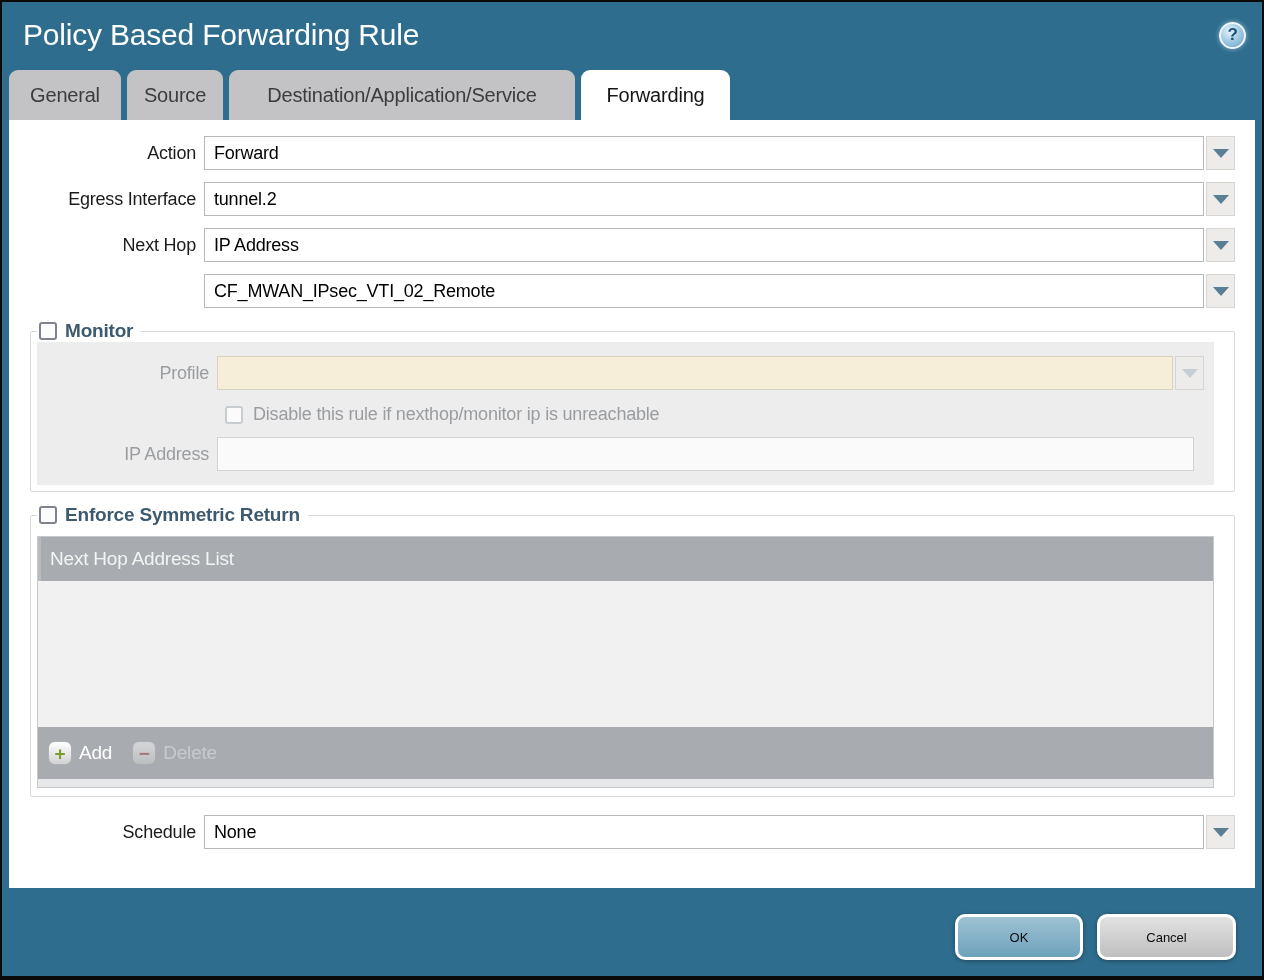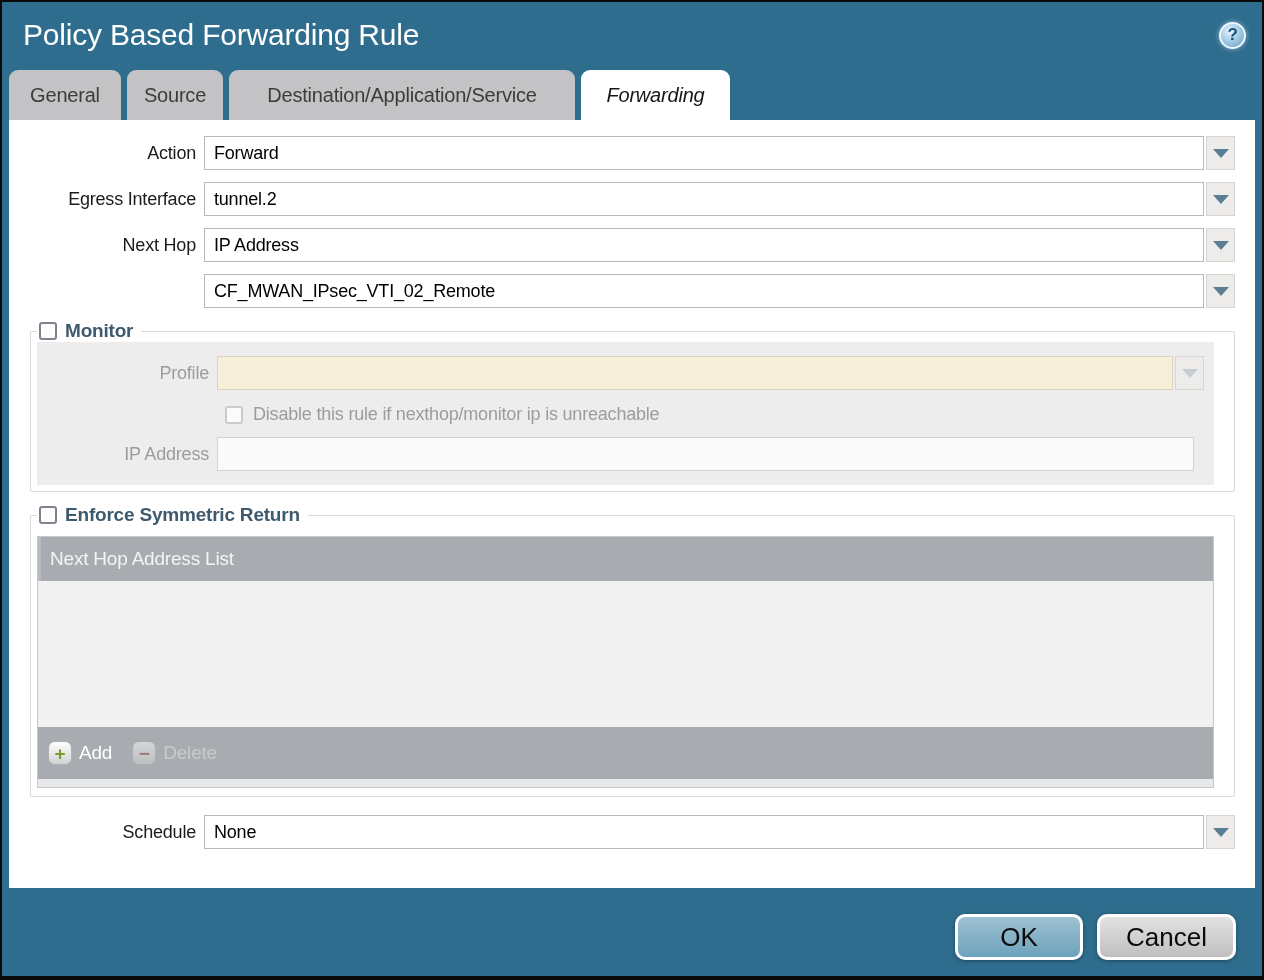--- a/index.html
+++ b/index.html
@@ -25,21 +25,21 @@
   
   .tabs{ display:flex; align-items:flex-end; gap:6px; padding-left:7px; height:52px; }
   .tab{
     height:50px; background:#c3c3c5; border-radius:9px 9px 0 0;
     display:flex; align-items:center; justify-content:center;
     font-size:20px; color:#3c3c3c; cursor:pointer;
   }
   .tab.t-general{ width:112px; }
   .tab.t-source{ width:96px; }
   .tab.t-dest{ width:346px; }
-  .tab.t-fwd{ width:149px; background:#ffffff; color:#161616;font-style:italic; }
+  .tab.t-fwd{ width:149px; background:#ffffff; color:#161616; }
   
   .content{ background:#ffffff; margin:0 7px; height:768px; padding:16px 20px 0 15px; overflow:hidden; }
   .row{ display:flex; align-items:center; margin-bottom:12px; }
   .lbl{ width:180px; text-align:right; padding-right:8px; font-size:18px; color:#1b1b1b; flex-shrink:0; }
   .lbl.dis{ color:#9a9da0; }
   .fieldwrap{ flex:1; display:flex; align-items:stretch; }
   .txt{
     flex:1; height:34px; border:1px solid #b6b9bc; padding:0 9px;
     font-size:18px; color:#000000; background:#ffffff;
     font-family:inherit; letter-spacing:-0.2px; outline:none; min-width:0;
@@ -89,21 +89,21 @@
   .ticon.minus{ color:#a04a4a; }
   .tlabel{ color:#ffffff; font-size:19px; }
   .tool.disabled{ opacity:0.5; cursor:default; }
   .tool.disabled .tlabel{ color:#e6e8e9; }
   .nh-strip{ height:8px; background:#e7e8e9; }
   .schedule-row{ margin-top:18px; }
   
   .footer{ height:88px; display:flex; justify-content:flex-end; align-items:flex-start; padding:26px 26px 0 0; gap:14px; }
   .btn{
     height:46px; border-radius:10px; border:3px solid #ffffff;
-    font-size:26px; font-family:inherit; color:#0b0b0b; cursor:pointer;
+    font-size:13px; font-family:inherit; color:#0b0b0b; cursor:pointer;
     box-shadow:0 1px 4px rgba(0,0,0,0.35);
   }
   .btn.ok{ width:128px; background:linear-gradient(#9ec2d3,#6da2bc); }
   .btn.cancel{ width:139px; background:linear-gradient(#e2e2e2,#bfbfbf); }
 </style>
 </head>
 <body>
 
 <div class="window">
 

